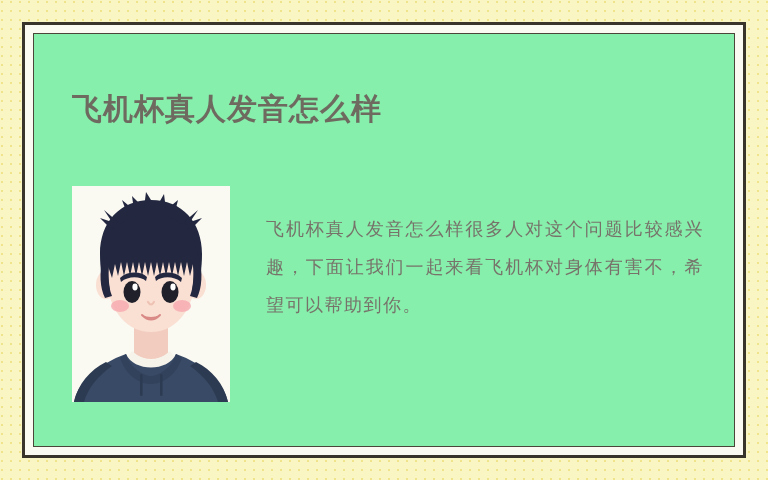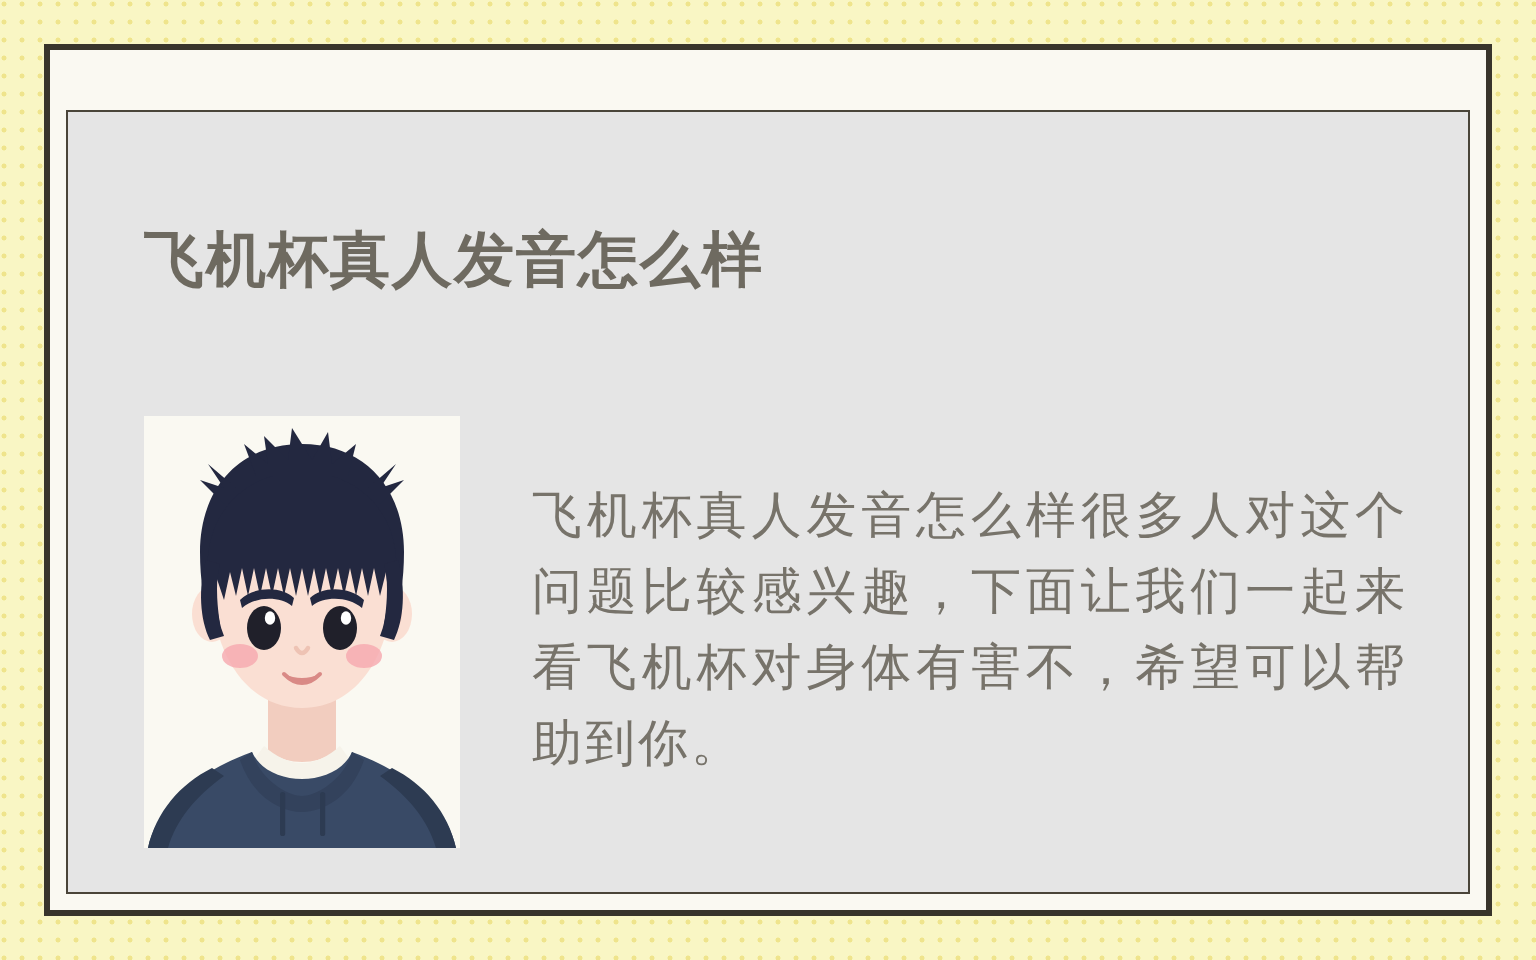--- a/index.html
+++ b/index.html
@@ -41,22 +41,21 @@
 
   
   #inner-frame {
     position: absolute;
     left: 8px;
     top: 8px;
     right: 8px;
     bottom: 8px;
     box-sizing: border-box;
     border: 1.5px solid #4a4539;
-    background: #e5e5e5;
-    margin-top: 22px;
+    background: #86efac;
   }
 
   
   #card-body {
     position: absolute;
     left: 0;
     top: 0;
     right: 0;
     bottom: 0;
   }
@@ -90,21 +89,21 @@
     overflow: hidden;
   }
   #avatar svg { display: block; }
 
   #article-text {
     position: absolute;
     left: 232px;
     top: 6px;
     width: 438px;
     font-family: "DejaVu Serif", "Liberation Serif", serif;
-    font-size: 25px;
+    font-size: 18px;
     line-height: 38px;
     color: #77736a;
     letter-spacing: 1.5px;
     text-align: justify;
   }
 </style>
 </head>
 <body>
 
 <div id="stage">

